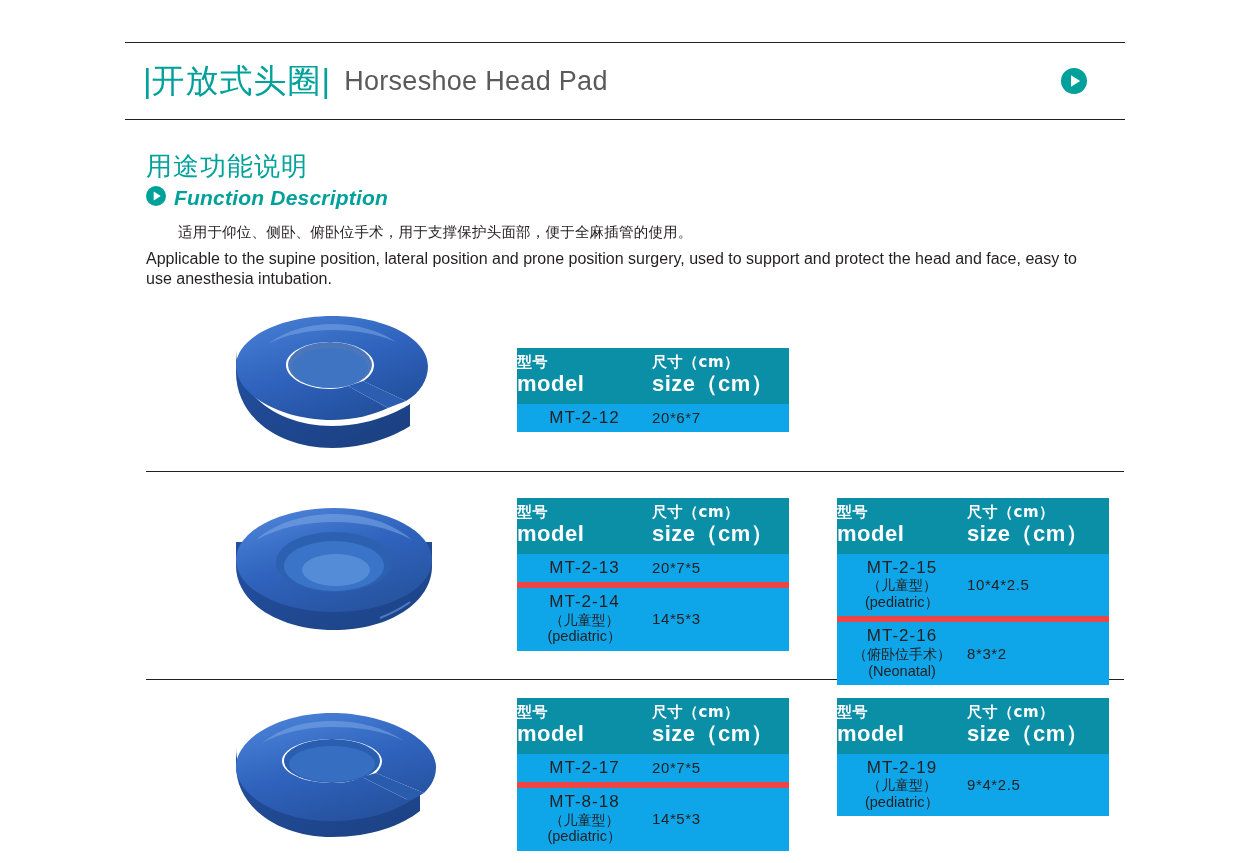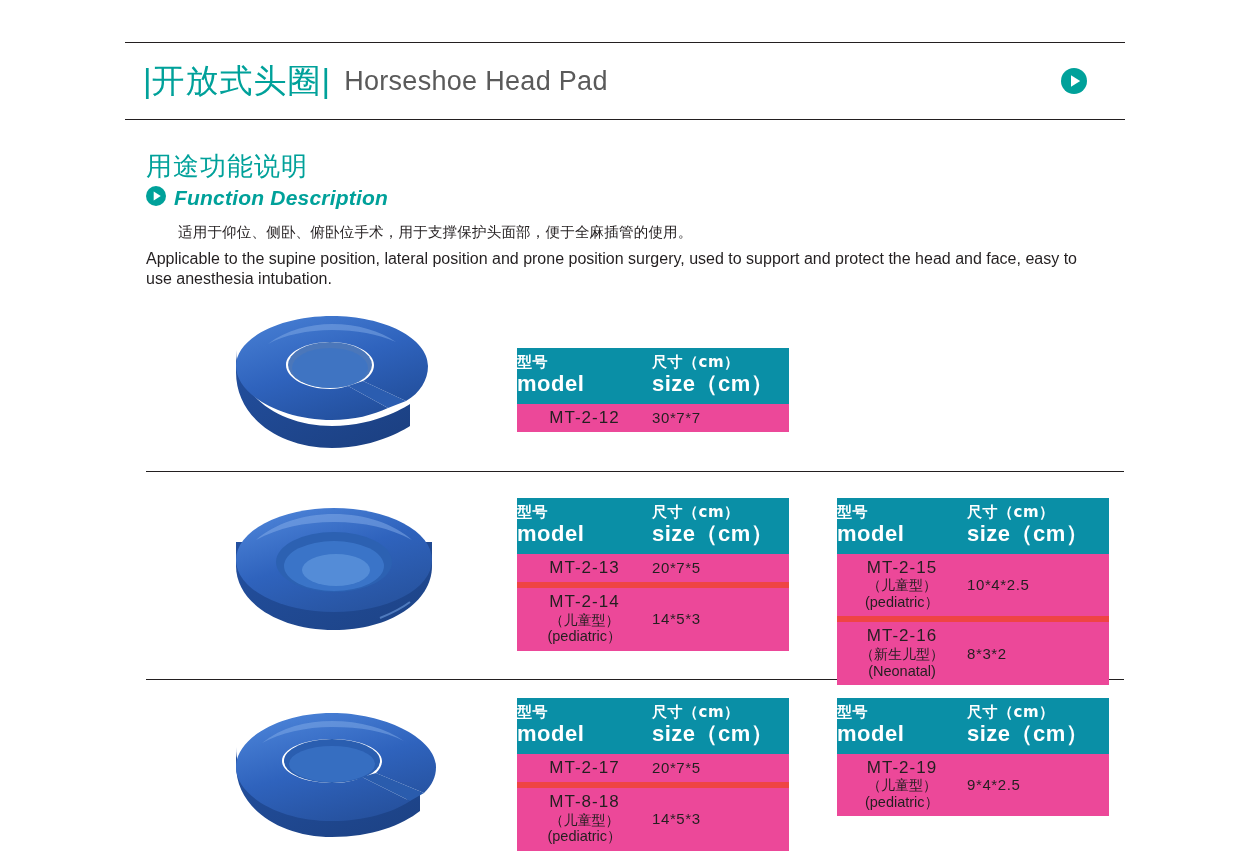--- a/index.html
+++ b/index.html
@@ -124,21 +124,21 @@
 
   
   .prod-img {
     position: absolute;
   }
 
   
   .spec-table {
     position: absolute;
     border-collapse: collapse;
-    background: #ec4899;
+    background: #0ea5e9;
   }
   .spec-table .thead-cell {
     background: #0a8fa6;
     color: #ffffff;
     padding: 6px 0 7px 0;
     vertical-align: middle;
   }
   .th-cn {
     font-family: "DejaVu Sans", sans-serif;
     font-size: 15px;
@@ -266,21 +266,21 @@
           <div class="th-cn">尺寸（cm）</div>
           <div class="th-en">size（cm）</div>
         </th>
       </tr>
     </thead>
     <tbody>
       <tr class="last">
         <td class="model">
           <div class="model-main">MT-2-12</div>
         </td>
-        <td class="size">30*7*7</td>
+        <td class="size">20*6*7</td>
       </tr>
     </tbody>
   </table>
 
   <div class="prod-img" style="left:230px; top:498px;">
     <svg width="215" height="155" viewBox="0 0 215 155">
       <defs>
         <linearGradient id="g2" x1="0.1" y1="0" x2="0.7" y2="1">
           <stop offset="0%" stop-color="#4f86da"></stop>
           <stop offset="50%" stop-color="#2f63bd"></stop>
@@ -350,21 +350,21 @@
         <td class="model">
           <div class="model-main">MT-2-15</div>
           <div class="model-sub-cn">（儿童型）</div>
           <div class="model-sub-en">(pediatric）</div>
         </td>
         <td class="size">10*4*2.5</td>
       </tr>
       <tr class="last">
         <td class="model">
           <div class="model-main">MT-2-16</div>
-          <div class="model-sub-cn">（新生儿型）</div>
+          <div class="model-sub-cn">（俯卧位手术）</div>
           <div class="model-sub-en">(Neonatal)</div>
         </td>
         <td class="size">8*3*2</td>
       </tr>
     </tbody>
   </table>
 
   <div class="prod-img" style="left:232px; top:705px;">
     <svg width="205" height="150" viewBox="0 0 205 150">
       <defs>

